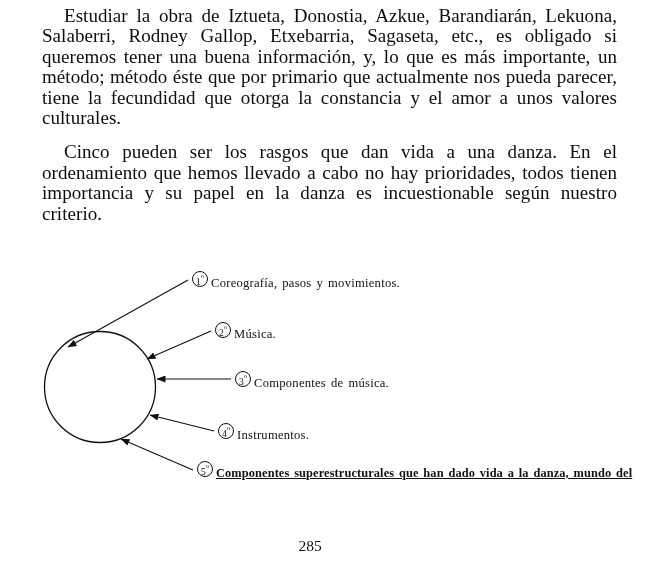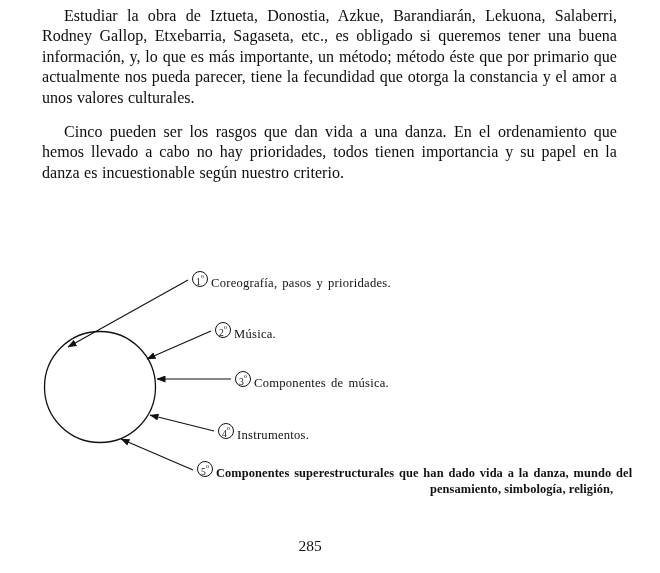--- a/index.html
+++ b/index.html
@@ -18,21 +18,21 @@
 
   
   .textblock {
     position: absolute;
     left: 42px;
     top: 6px;
     width: 575px;
   }
   .para {
     margin: 0 0 14px 0;
-    font-size: 16px;
+    font-size: 19px;
     line-height: 20.4px;
     text-align: justify;
     text-indent: 22px;
     letter-spacing: 0.05px;
     word-spacing: 0.4px;
   }
   .para.last { margin-bottom: 4px; font-family: Liberation Serif, serif; }
 
   
   .diagram {
@@ -53,21 +53,21 @@
     position: absolute;
     font-family: "Liberation Serif", "DejaVu Serif", serif;
     color: #111;
     white-space: nowrap;
   }
   .node .txt {
     font-size: 12.6px;
     letter-spacing: 0.25px;
     word-spacing: 1.6px;
   }
-  .node-5 .txt { font-weight: bold; font-size: 12.4px; letter-spacing: 0.1px; }
+  .node-5 .txt { font-weight: bold; font-size: 12.4px; letter-spacing: 0.1px; text-decoration: underline; }
   .node-5 .cont {
     font-weight: bold;
     font-size: 12.4px;
     letter-spacing: 0.1px;
     display: block;
     margin-left: 233px;
     line-height: 17px;
     white-space: nowrap;
   }
 
@@ -131,33 +131,32 @@
     <line x1="231" y1="121" x2="157" y2="121" stroke="#111111" stroke-width="1.1" marker-end="url(#arrowhead)"></line>
 
     <line x1="214" y1="173" x2="150" y2="157" stroke="#111111" stroke-width="1.1" marker-end="url(#arrowhead)"></line>
 
     <line x1="193" y1="212" x2="121" y2="181" stroke="#111111" stroke-width="1.1" marker-end="url(#arrowhead)"></line>
   </svg>
 
 </div>
 
 <div class="node n1">
-  <span class="marker"><span>1</span><sup>o</sup></span><span class="txt">Coreografía, pasos y prioridades.</span>
+  <span class="marker"><span>1</span><sup>o</sup></span><span class="txt">Coreografía, pasos y movimientos.</span>
 </div>
 
 <div class="node n2">
   <span class="marker"><span>2</span><sup>o</sup></span><span class="txt">Música.</span>
 </div>
 
 <div class="node n3">
   <span class="marker"><span>3</span><sup>o</sup></span><span class="txt">Componentes de música.</span>
 </div>
 
 <div class="node n4">
   <span class="marker"><span>4</span><sup>o</sup></span><span class="txt">Instrumentos.</span>
 </div>
 
 <div class="node n5 node-5">
   <span class="marker"><span>5</span><sup>o</sup></span><span class="txt">Componentes superestructurales que han dado vida a la danza, mundo del</span>
-  <span class="cont">pensamiento, simbología, religión,</span>
 </div>
 
 <div class="pagenum">285</div>
 
 </body></html>

